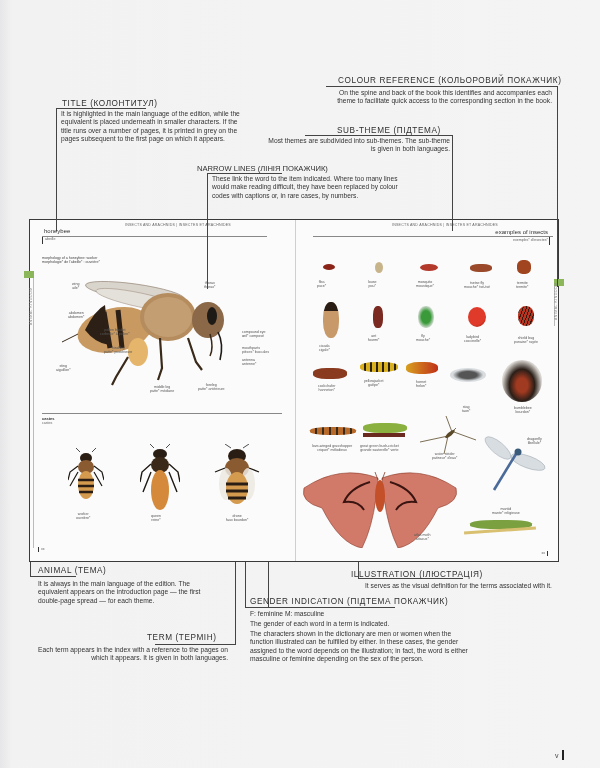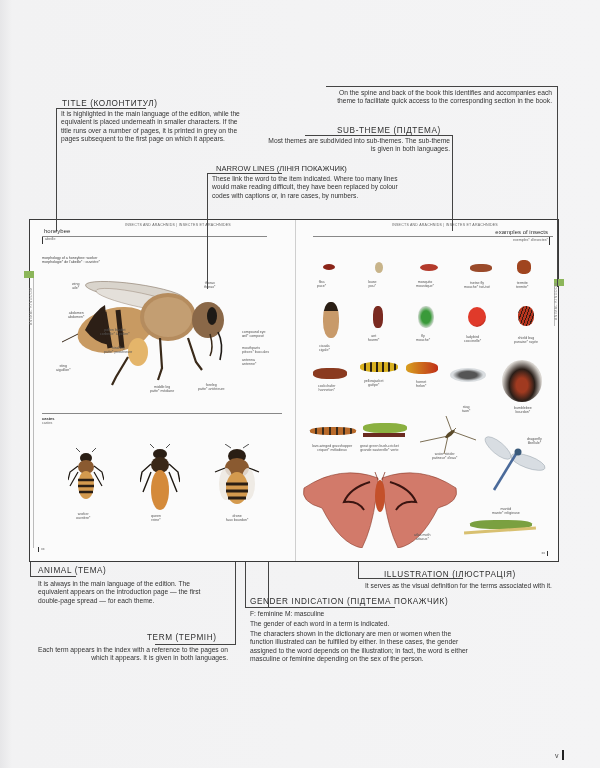--- a/index.html
+++ b/index.html
@@ -17,35 +17,36 @@
   .runhead{font-size:3.6px;color:#666;position:absolute;white-space:nowrap;letter-spacing:.2px}
   .bee-svg,.ins{position:absolute}
   .colorbar{position:absolute;width:10px;height:7px;background:#8cb65a}
   .vtext{position:absolute;font-size:3.5px;color:#888;transform:rotate(-90deg);transform-origin:left top;white-space:nowrap;letter-spacing:.5px}
 </style>
 </head>
 <body>
 
 <div class="page">
 
+  <div class="abs head" style="left:338px;top:76px">COLOUR REFERENCE (КОЛЬОРОВИЙ ПОКАЖЧИК)</div>
   <div class="ln" style="left:326px;top:86px;width:232px;height:1px"></div>
   <div class="ln" style="left:557px;top:86px;width:1px;height:200px"></div>
   <div class="abs body" style="left:326px;top:89px;width:226px;text-align:right">On the spine and back of the book this identifies and accompanies each theme to facilitate quick access to the corresponding section in the book.</div>
 
   <div class="abs head" style="left:62px;top:99px">TITLE (КОЛОНТИТУЛ)</div>
   <div class="ln" style="left:56px;top:108px;width:90px;height:1px"></div>
   <div class="ln" style="left:56px;top:108px;width:1px;height:122px"></div>
   <div class="abs body" style="left:61px;top:110px;width:180px">It is highlighted in the main language of the edition, while the equivalent is placed underneath in smaller characters. If the title runs over a number of pages, it is printed in grey on the pages subsequent to the first page on which it appears.</div>
 
   <div class="abs head" style="left:337px;top:126px">SUB-THEME (ПІДТЕМА)</div>
   <div class="ln" style="left:305px;top:135px;width:148px;height:1px"></div>
   <div class="ln" style="left:452px;top:135px;width:1px;height:95px"></div>
   <div class="abs body" style="left:262px;top:137px;width:188px;text-align:right">Most themes are subdivided into sub-themes. The sub-theme is given in both languages.</div>
 
-  <div class="abs head" style="left:216px;top:164px;letter-spacing:0;font-size:7.6px">NARROW LINES (ЛІНІЯ ПОКАЖЧИК)</div>
+  <div class="abs head" style="left:197px;top:164px;letter-spacing:0;font-size:7.6px">NARROW LINES (ЛІНІЯ ПОКАЖЧИК)</div>
   <div class="ln" style="left:207px;top:173px;width:75px;height:1px"></div>
   <div class="ln" style="left:207px;top:173px;width:1px;height:115px"></div>
   <div class="abs body" style="left:212px;top:175px;width:200px;font-size:6.6px">These link the word to the item indicated. Where too many lines would make reading difficult, they have been replaced by colour codes with captions or, in rare cases, by numbers.</div>
 
   <div class="spread">
     <div class="gutter"></div>
 
     <div class="runhead" style="left:95px;top:3px">INSECTS AND ARACHNIDS | INSECTES ET ARACHNIDES</div>
     <div class="abs" style="left:14px;top:8px;font-size:6px;color:#333">honeybee</div>
     <div class="abs" style="left:12px;top:16px;width:225px;height:1px;background:#888"></div>
@@ -323,21 +324,21 @@
   <div class="abs head" style="left:38px;top:566px">ANIMAL (ТЕМА)</div>
   <div class="abs body" style="left:38px;top:580px;width:180px">It is always in the main language of the edition. The equivalent appears on the introduction page — the first double-page spread — for each theme.</div>
 
   <div class="ln" style="left:235px;top:562px;width:1px;height:82px"></div>
   <div class="ln" style="left:155px;top:644px;width:81px;height:1px"></div>
   <div class="abs head" style="left:147px;top:633px">TERM (ТЕРМІН)</div>
   <div class="abs body" style="left:32px;top:646px;width:196px;text-align:right">Each term appears in the index with a reference to the pages on which it appears. It is given in both languages.</div>
 
   <div class="ln" style="left:358px;top:562px;width:1px;height:16px"></div>
   <div class="ln" style="left:358px;top:578px;width:105px;height:1px"></div>
-  <div class="abs head" style="left:384px;top:570px">ILLUSTRATION (ІЛЮСТРАЦІЯ)</div>
+  <div class="abs head" style="left:351px;top:570px">ILLUSTRATION (ІЛЮСТРАЦІЯ)</div>
   <div class="abs body" style="left:365px;top:582px;width:195px;text-align:justify">It serves as the visual definition for the terms associated with it.</div>
 
   <div class="ln" style="left:245px;top:562px;width:1px;height:45px"></div>
   <div class="ln" style="left:245px;top:607px;width:150px;height:1px"></div>
   <div class="ln" style="left:268px;top:562px;width:1px;height:45px"></div>
   <div class="abs head" style="left:250px;top:597px">GENDER INDICATION (ПІДТЕМА ПОКАЖЧИК)</div>
   <div class="abs body" style="left:250px;top:610px">F: feminine M: masculine</div>
   <div class="abs body" style="left:250px;top:620px">The gender of each word in a term is indicated.</div>
   <div class="abs body" style="left:250px;top:630px;width:225px">The characters shown in the dictionary are men or women when the function illustrated can be fulfilled by either. In these cases, the gender assigned to the word depends on the illustration; in fact, the word is either masculine or feminine depending on the sex of the person.</div>
 

